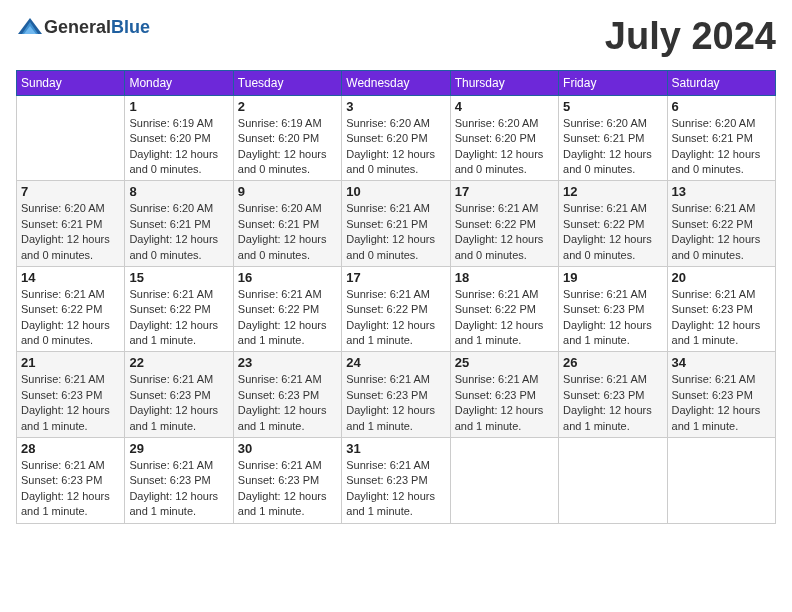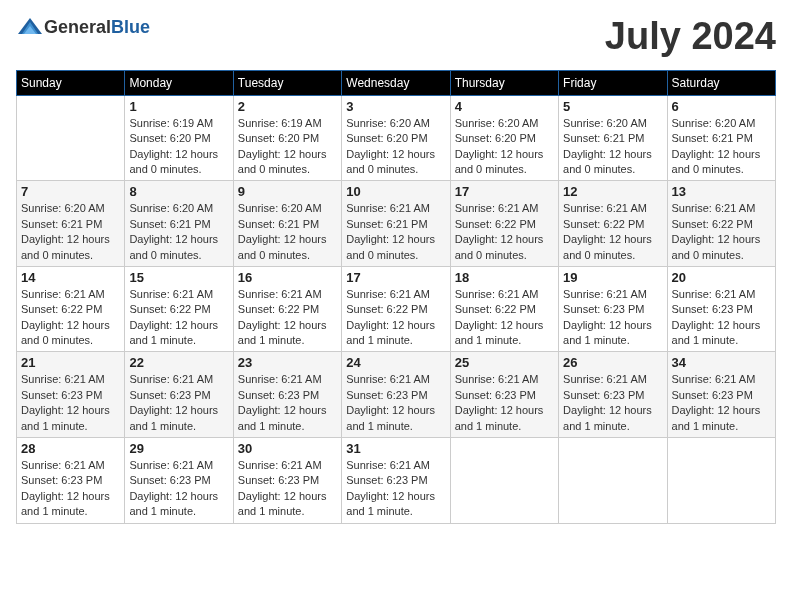--- a/index.html
+++ b/index.html
@@ -37,21 +37,21 @@
       font-size: 15px;
       color: #333;
       margin-top: 2px;
     }
     table {
       width: 100%;
       border-collapse: collapse;
       font-size: 10.5px;
     }
     thead tr th {
-      background: #000000;
+      background: #6d28d9;
       color: #fff;
       padding: 5px 4px;
       text-align: left;
       font-size: 12px;
       font-weight: normal;
       border: 1px solid #2060a0;
     }
     tbody tr td {
       vertical-align: top;
       border: 1px solid #ccc;

